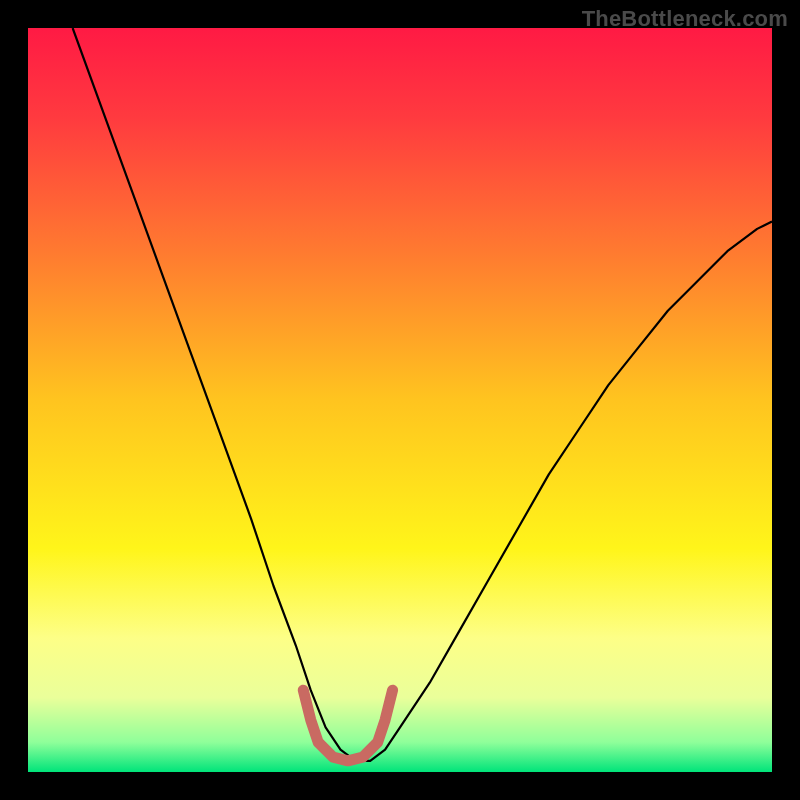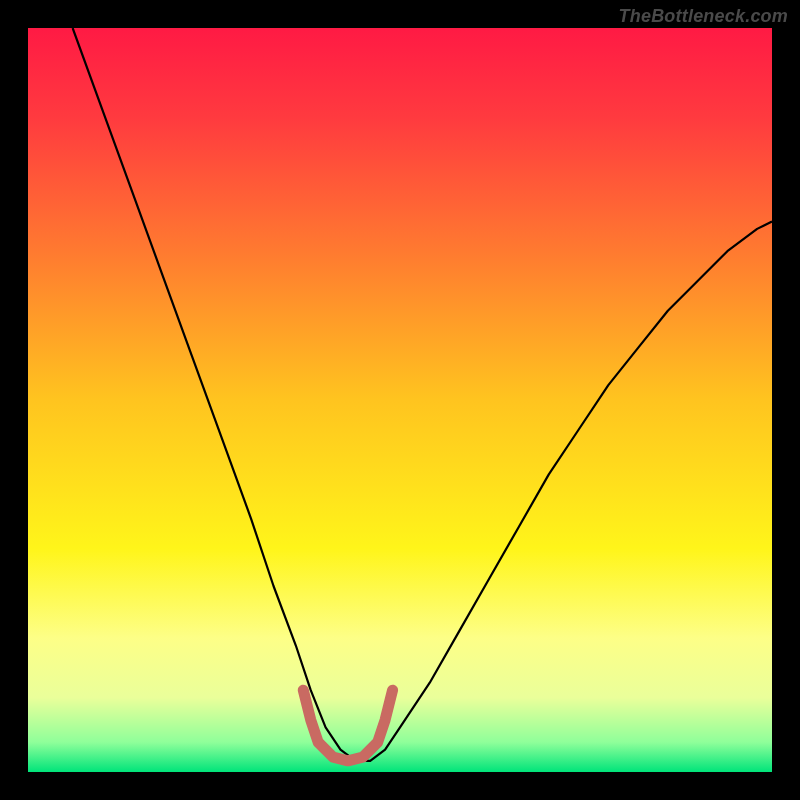--- a/index.html
+++ b/index.html
@@ -24,25 +24,24 @@
     left: 28px;
     top: 28px;
     width: 744px;
     height: 744px;
   }
   .watermark {
     position: absolute;
     top: 6px;
     right: 12px;
     color: #4a4a4a;
-    font-size: 18px;
+    font-size: 22px;
     font-weight: 600;
     letter-spacing: 0.2px;
     pointer-events: none;
-    font-style: italic;
   }
 </style>
 </head>
 <body>
 
 <div class="frame">
   <svg class="plot" viewBox="0 0 744 744" preserveAspectRatio="none">
     <defs>
       <linearGradient id="bg-grad" x1="0" y1="0" x2="0" y2="1">
           <stop offset="0%" stop-color="#ff1a44"></stop>

